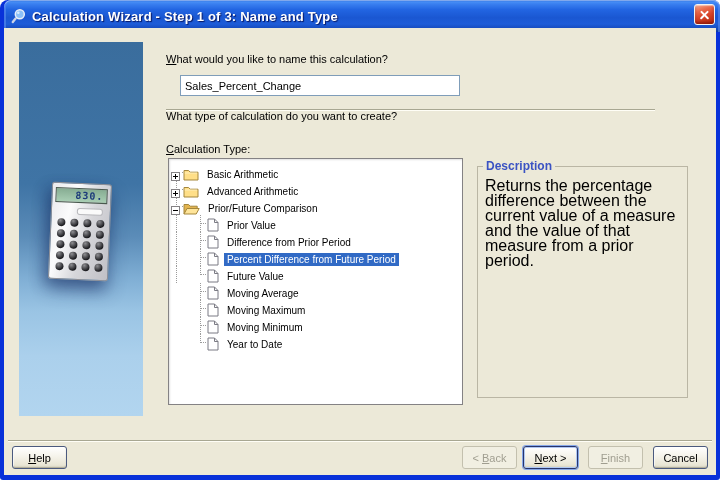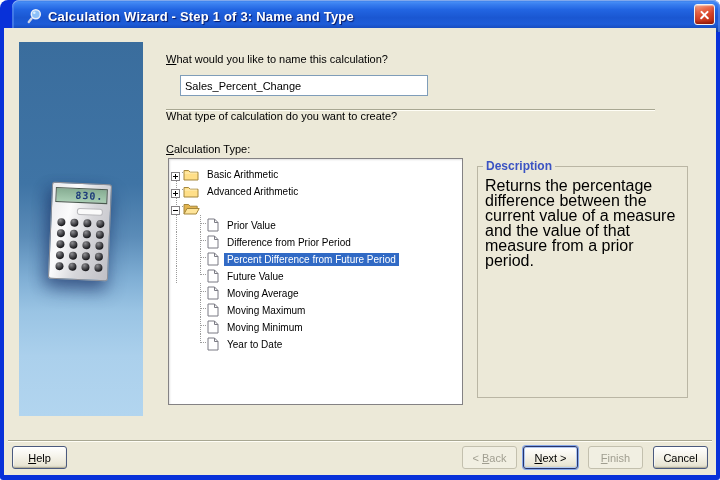--- a/index.html
+++ b/index.html
@@ -2,26 +2,26 @@
 <html><head>
 <meta charset="utf-8">
 <style>
   * { box-sizing: border-box; margin: 0; padding: 0; }
   html,body { width:720px; height:480px; background:#fff; overflow:hidden;
               font-family:"Liberation Sans","DejaVu Sans",sans-serif; }
 
   
   .window { position:absolute; left:0; top:0; width:720px; height:480px;
             background:#0831d9; border-radius:8px 8px 3px 3px; }
-  .titlebar { position:absolute; left:12px; top:0; right:0; height:32px;
+  .titlebar { position:absolute; left:4px; top:0; right:0; height:32px;
               border-radius:7px 7px 0 0; display:flex; align-items:center;
               background:linear-gradient(180deg,#2564d8 0%,#478ef5 6%,#3a80f0 12%,
                          #2265e2 30%,#1a57d2 55%,#1d5cd8 75%,#1548b8 92%,#0e37a0 100%);
               box-shadow:inset 0 1px 0 rgba(255,255,255,.4), inset 2px 0 0 rgba(90,140,240,.6),
-                         inset -2px 0 0 rgba(90,140,240,.6);padding-left:8px; }
+                         inset -2px 0 0 rgba(90,140,240,.6); }
   .title-icon { margin:0 5px 0 7px; width:16px; height:16px; flex:0 0 auto; }
   .title-text { color:#fff; font-size:13px; font-weight:bold; letter-spacing:.2px;
                 text-shadow:1px 1px 1px rgba(0,0,60,.75); white-space:nowrap; }
   .close-btn { position:absolute; right:5px; top:4px; width:21px; height:21px;
                border:1px solid #f2f2f2; border-radius:3px; cursor:pointer;
                background:linear-gradient(160deg,#f5a98e 0%,#e8694b 30%,#d8452a 55%,#c03014 85%,#a82a10 100%);
                box-shadow:inset 0 1px 1px rgba(255,255,255,.5), inset 0 -2px 3px rgba(90,0,0,.45); }
   .close-x { position:absolute; left:50%; top:50%; width:1px; height:1px; }
   .close-x::before,.close-x::after { content:""; position:absolute; left:-5.5px; top:-1px;
                width:11px; height:2.4px; background:#fff; border-radius:1px; }
@@ -46,21 +46,21 @@
               font-family:"DejaVu Sans Mono",monospace; font-size:10px; font-weight:bold;
               color:#1c3a7a; text-align:right; padding:1px 3px 0 0; letter-spacing:1px; }
   .calc-slot { width:26px; height:7px; background:#fafafa; border:1px solid #b8b8bc;
                border-radius:3px; margin:5px 7px 4px auto; }
   .calc-pad { display:grid; grid-template-columns:repeat(4,8px); gap:3px 5px;
               justify-content:center; }
   .calc-key { width:8px; height:8px; border-radius:50%;
               background:radial-gradient(circle at 35% 28%, #8e8e92, #19191d 72%); }
 
   
-  .name-input { position:absolute; left:176px; top:47px; width:248px; height:21px;
+  .name-input { position:absolute; left:176px; top:47px; width:280px; height:21px;
                 border:1px solid #7f9db9; background:#fff; font-size:11px;
                 font-family:"Liberation Sans","DejaVu Sans",sans-serif; padding:0 4px; }
   .sep { position:absolute; height:2px; border-top:1px solid #a8a792;
          border-bottom:1px solid #fffef6; }
 
   
   .tree { position:absolute; left:164px; top:130px; width:295px; height:247px;
           background:#fff; border:1px solid #848284; padding-top:5px; overflow:hidden;
           box-shadow:inset 1px 1px 2px rgba(0,0,0,.12); }
   .tree-row { position:relative; height:17px; display:flex; align-items:flex-end;
@@ -194,20 +194,21 @@
         <div class="tree-row root rootline">
     <span class="expander expanded"></span>
 
     <span class="tree-ico">
       <svg width="17" height="13" viewBox="0 0 17 13">
         <path d="M1 12 V2.5 h4.6 L7.2 4.2 h7 V6.5" fill="#e3b44e" stroke="#a5873c"></path>
         <path d="M4 6.5 h12.2 L13.2 12 H1 Z" fill="#ffe59a" stroke="#a5873c"></path>
       </svg>
     </span>
 
+    <span class="tree-label">Prior/Future Comparison</span>
   </div>
         <div class="tree-row child rootline">
 
     <span class="tree-ico">
       <svg width="12" height="14" viewBox="0 0 12 14">
         <path d="M1 1 h6.5 L11 4.5 V13 H1 Z" fill="#fff" stroke="#7b7b84"></path>
         <path d="M7.5 1 V4.5 H11" fill="none" stroke="#7b7b84"></path>
       </svg>
     </span>
     <span class="tree-label">Prior Value</span>

